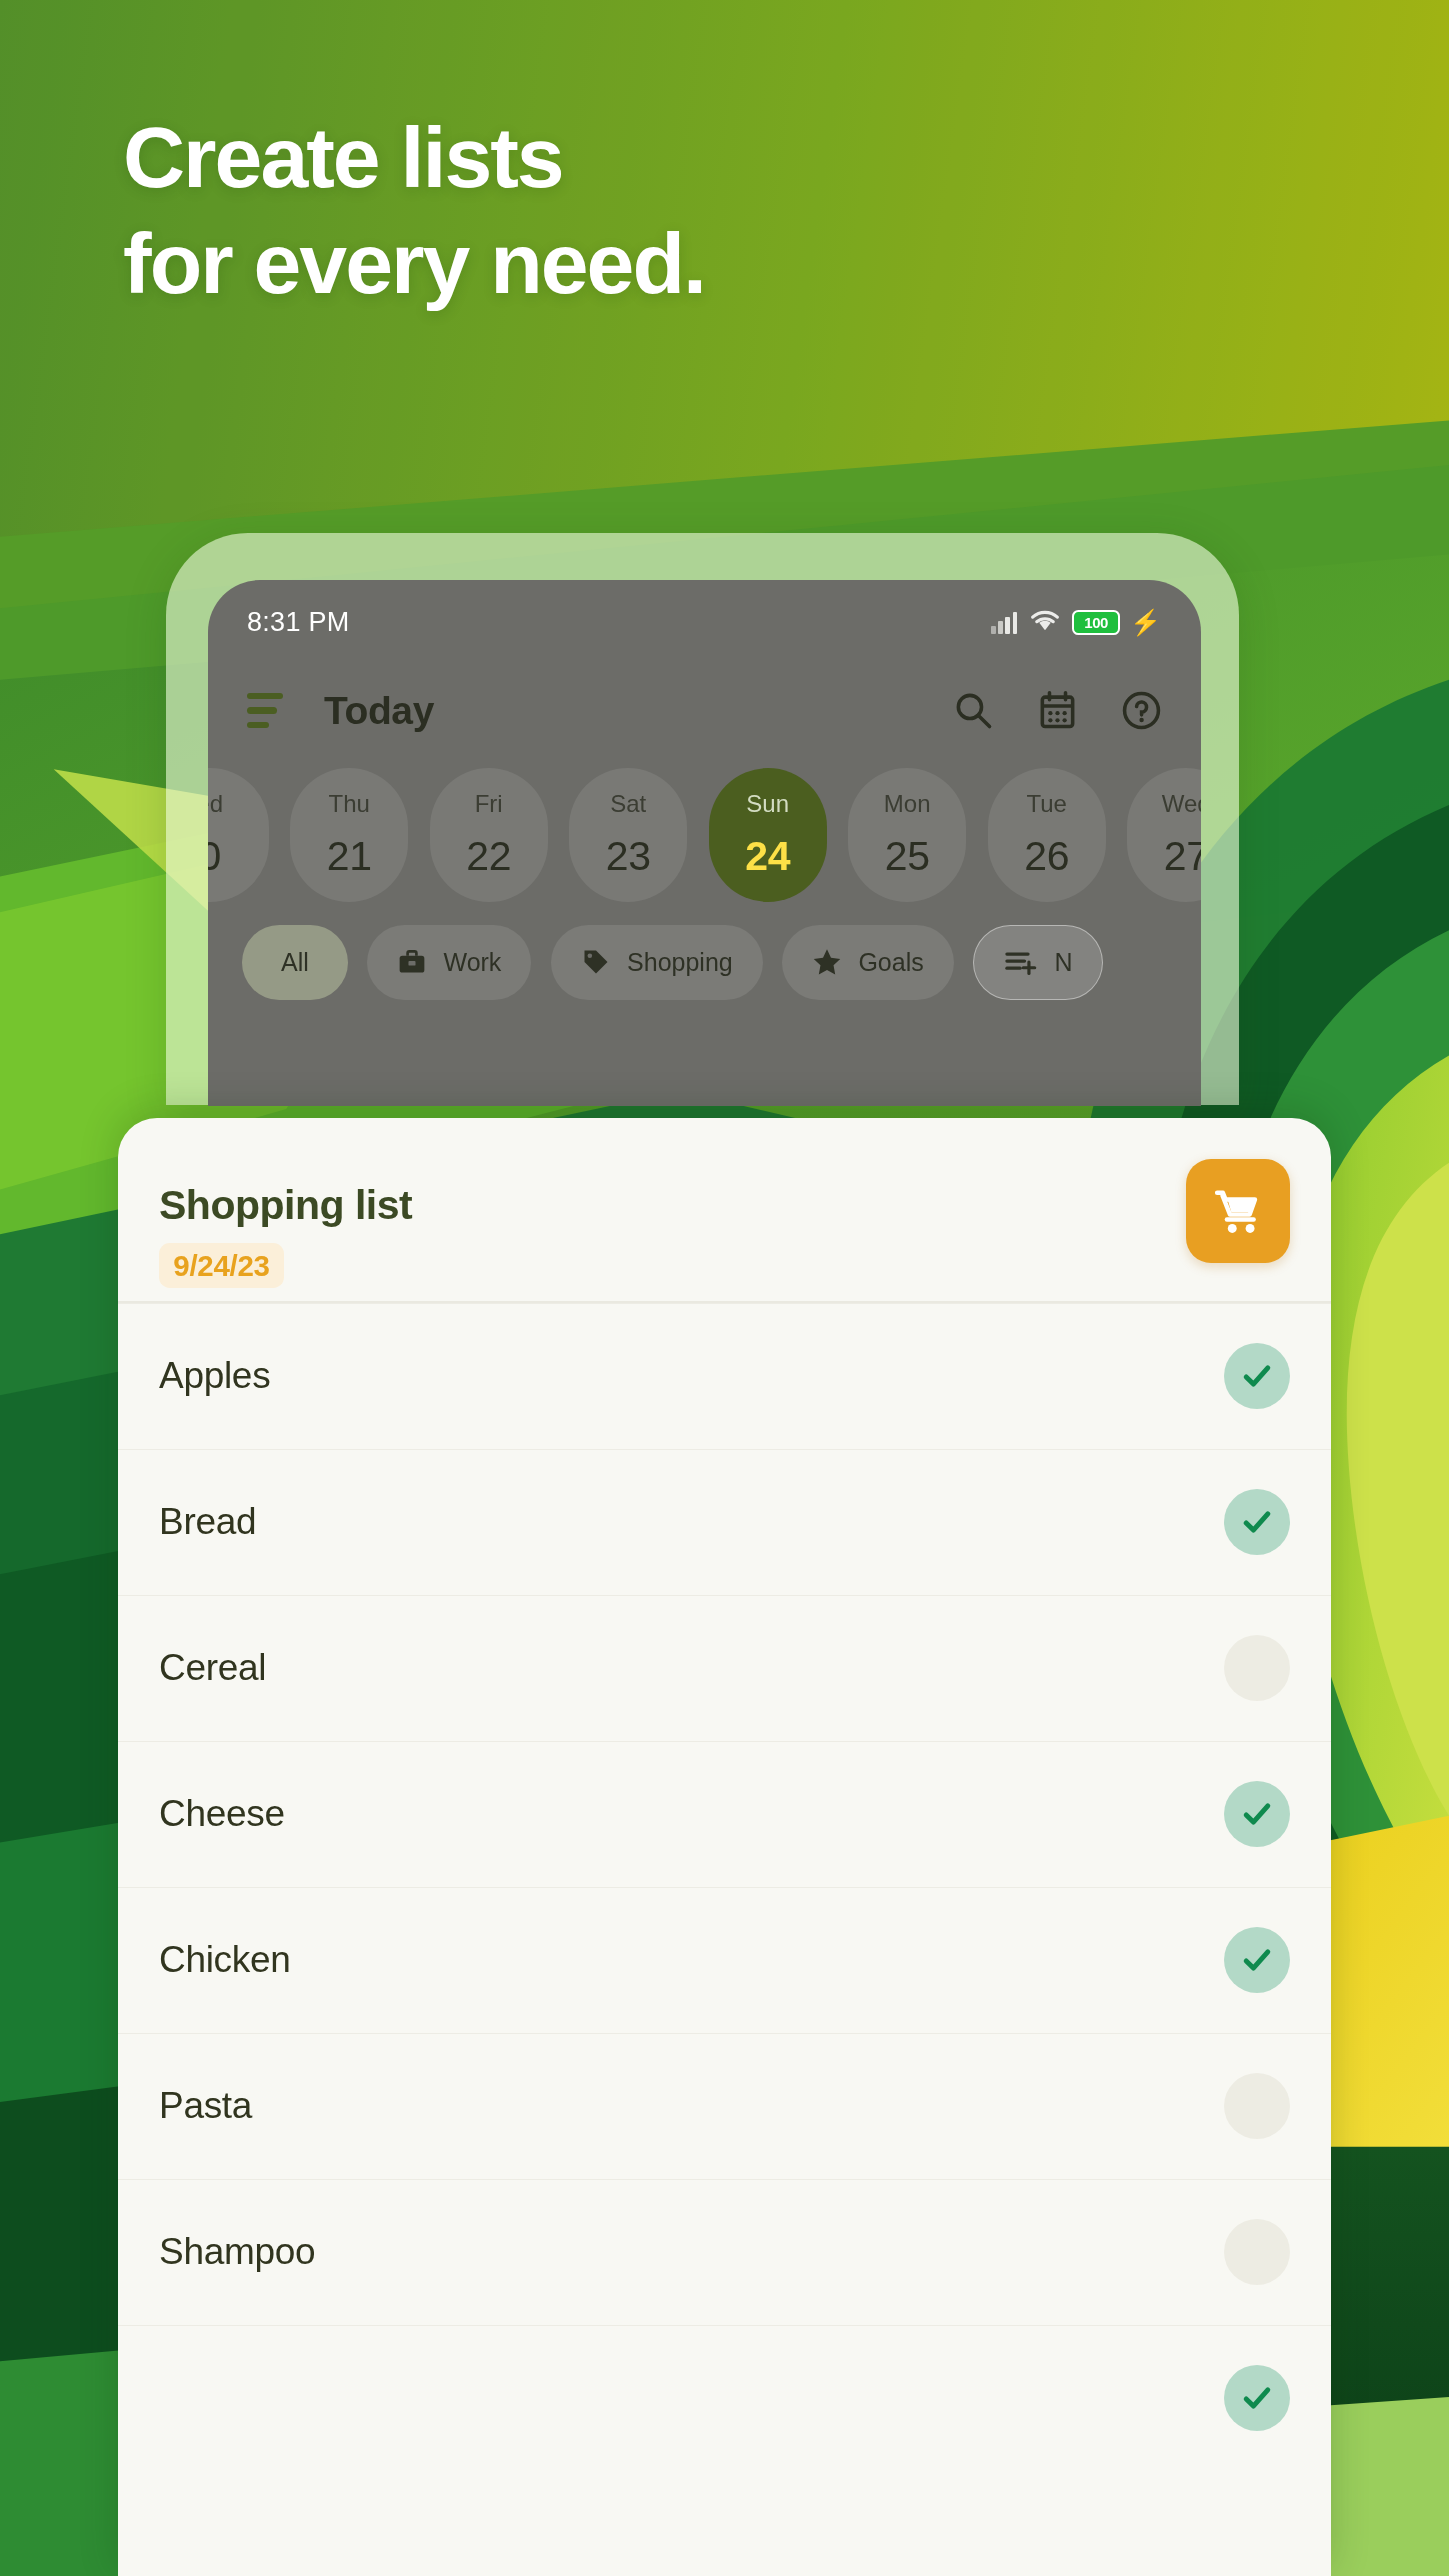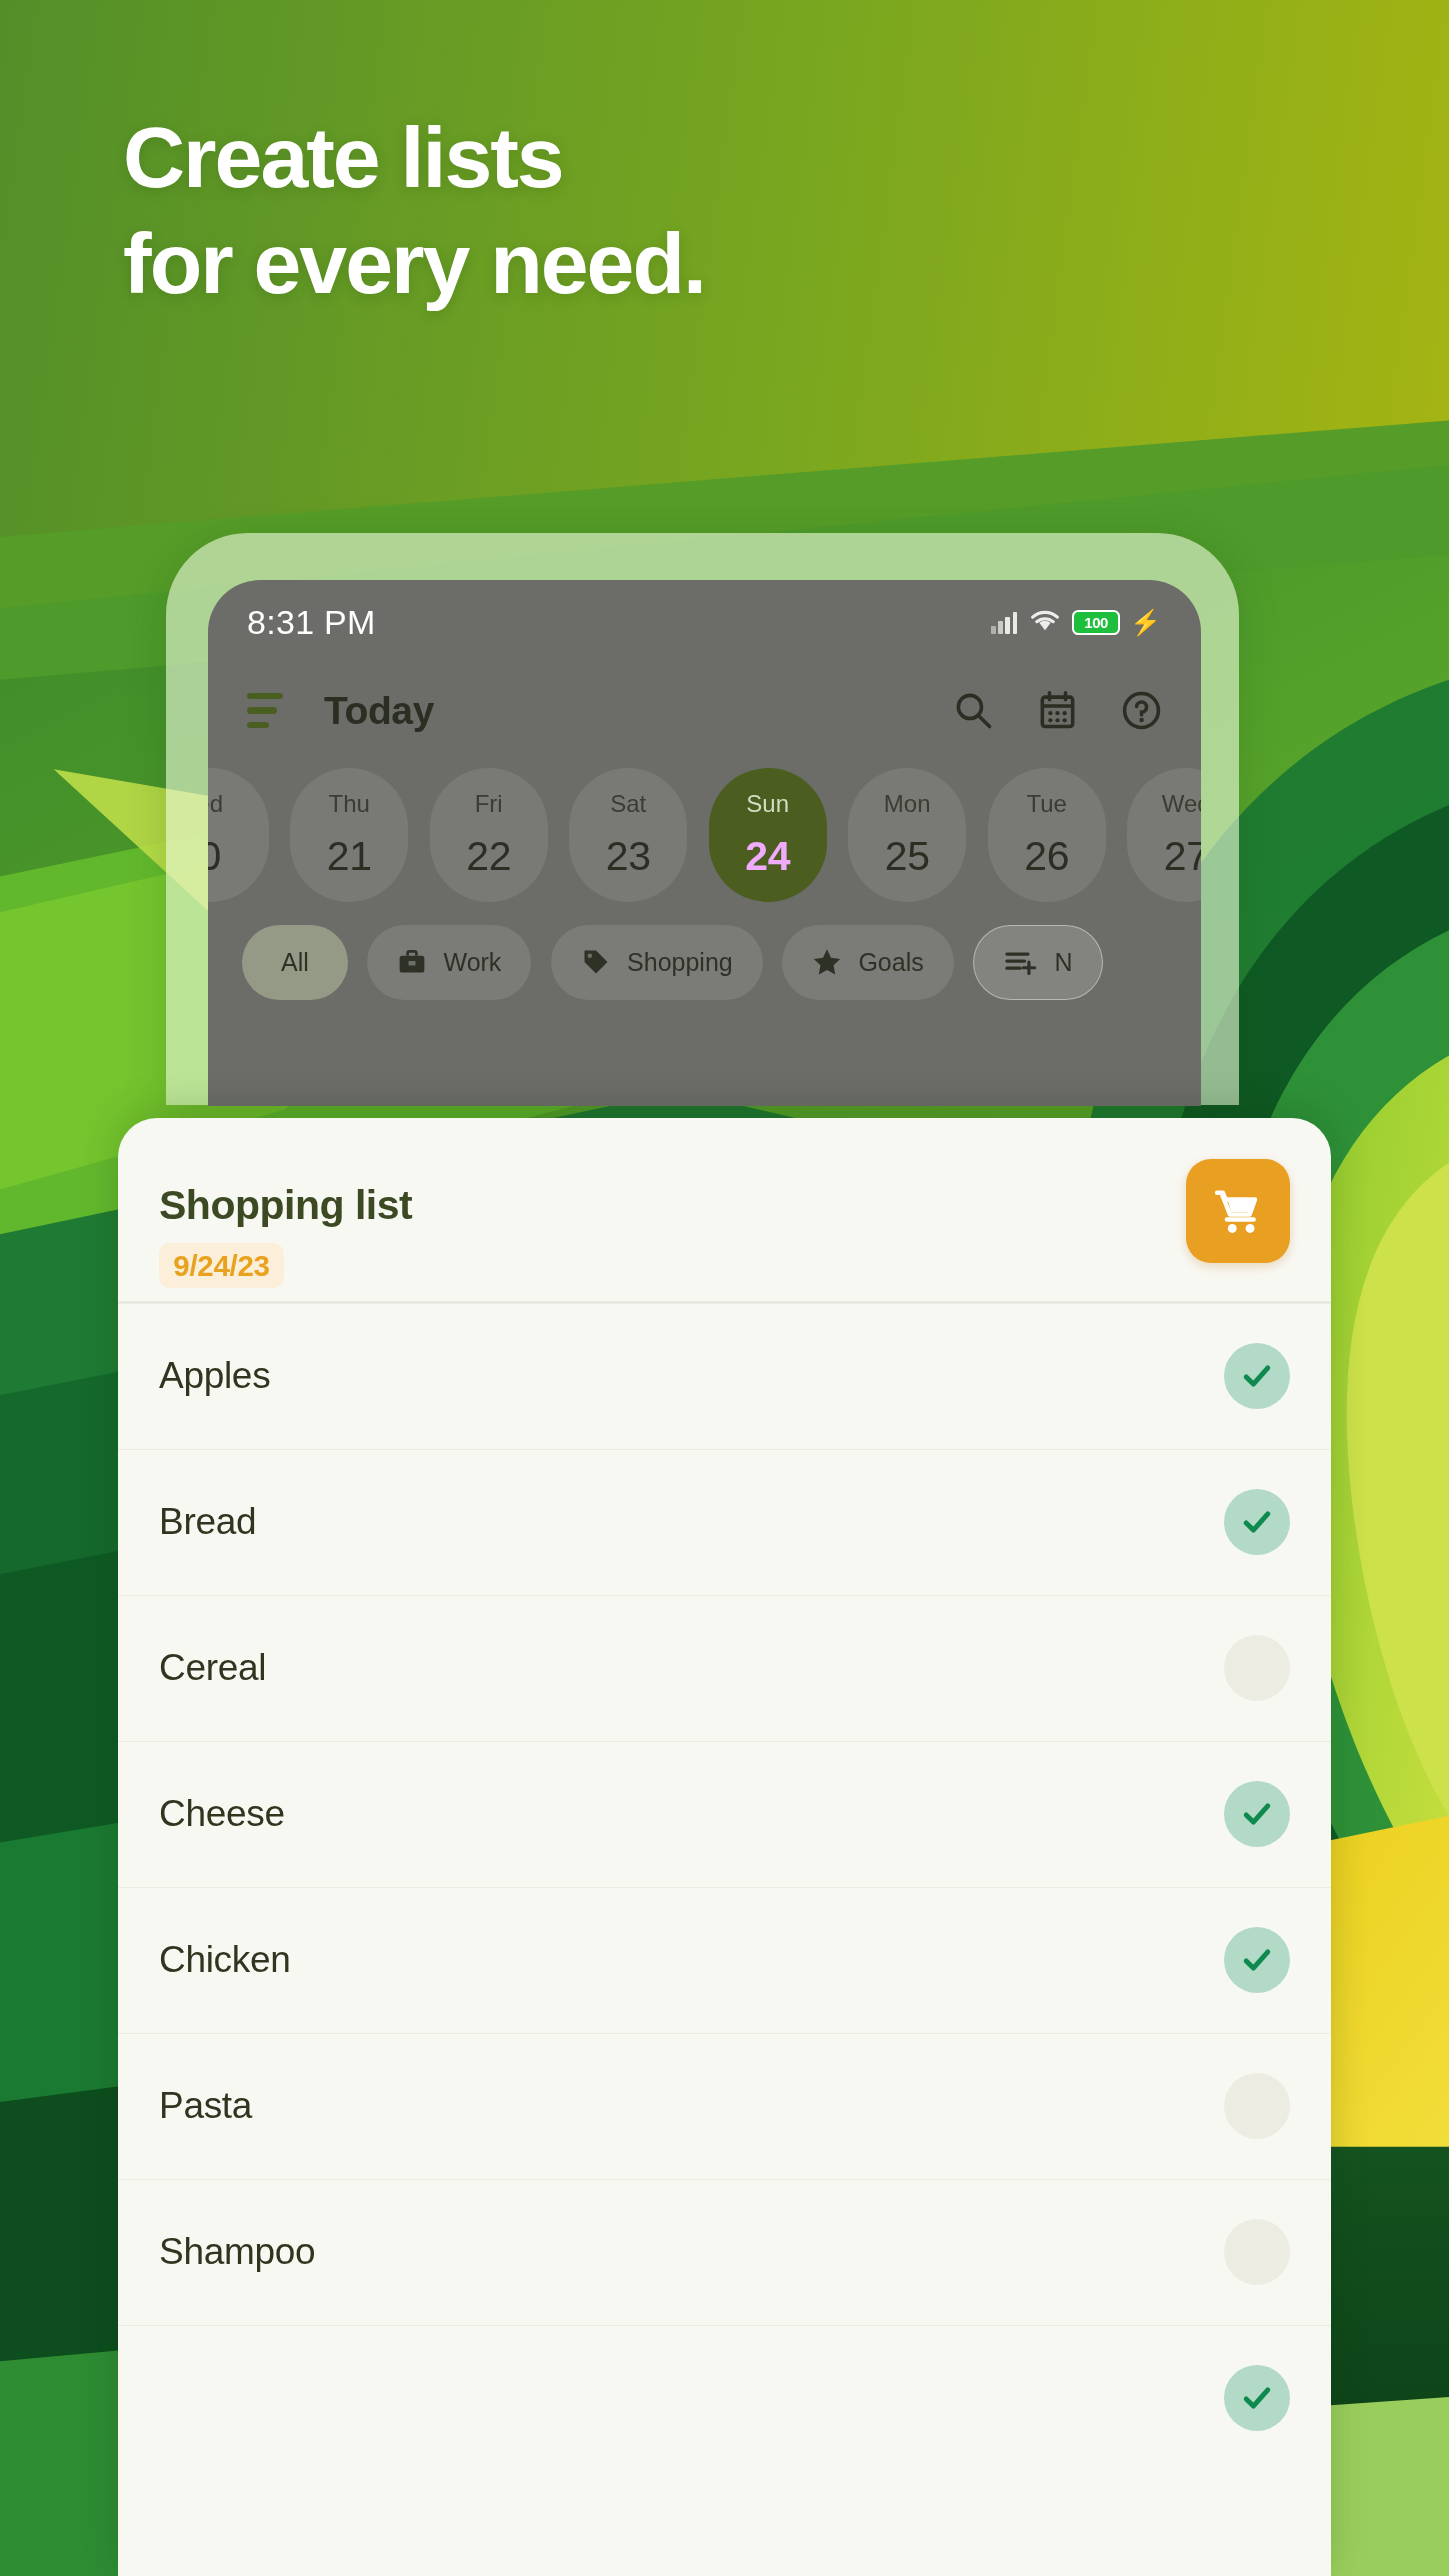--- a/index.html
+++ b/index.html
@@ -46,21 +46,21 @@
     overflow:hidden;
     z-index:21;
   }
 
   
   .statusbar {
     position:absolute; left:0; top:0; width:100%; height:84px;
     display:flex; align-items:center; padding:0 39px;
     color:#fff;
   }
-  .sb-time { font-size:34px; font-weight:500; letter-spacing:0.3px; }
+  .sb-time { font-size:27px; font-weight:500; letter-spacing:0.3px; }
   .sb-right { margin-left:auto; display:flex; align-items:center; gap:12.5px; }
   .sig { display:flex; align-items:flex-end; gap:2.7px; height:23px; }
   .sig i { display:block; width:4.5px; background:#e9e9e6; border-radius:0.9px; }
   .sig i:nth-child(1){height:8px;opacity:.55}
   .sig i:nth-child(2){height:12.5px;opacity:.75}
   .sig i:nth-child(3){height:17px}
   .sig i:nth-child(4){height:21.5px}
   .battery {
     width:48px; height:25px; border:2.7px solid #fff; border-radius:6.3px;
     background:#1FBF3E; color:#fff; font-size:15px; font-weight:bold;
@@ -93,21 +93,21 @@
   .day {
     flex:0 0 auto; width:118px; height:134px; border-radius:59px;
     background:rgba(255,255,255,.09);
     display:flex; flex-direction:column; align-items:center; justify-content:center;
     gap:14.3px;
   }
   .day .dow { font-size:24px; color:#3b3d33; }
   .day .dnum { font-size:41px; color:#2B2E22; letter-spacing:-0.4px; }
   .day.sel { background:#4B5E1F; }
   .day.sel .dow { color:#D3DCC2; }
-  .day.sel .dnum { color:#f0abfc; font-weight:bold; }
+  .day.sel .dnum { color:#fde047; font-weight:bold; }
   .day.edge-l { margin-left:-77px; }
 
   
   .chips {
     position:absolute; left:0; top:333px; width:100%; height:98px;
     display:flex; align-items:center; gap:19.7px; padding:0 34px;
   }
   .chip {
     flex:0 0 auto; height:75px; border-radius:38px; padding:0 30px;
     display:flex; align-items:center; gap:16px;

